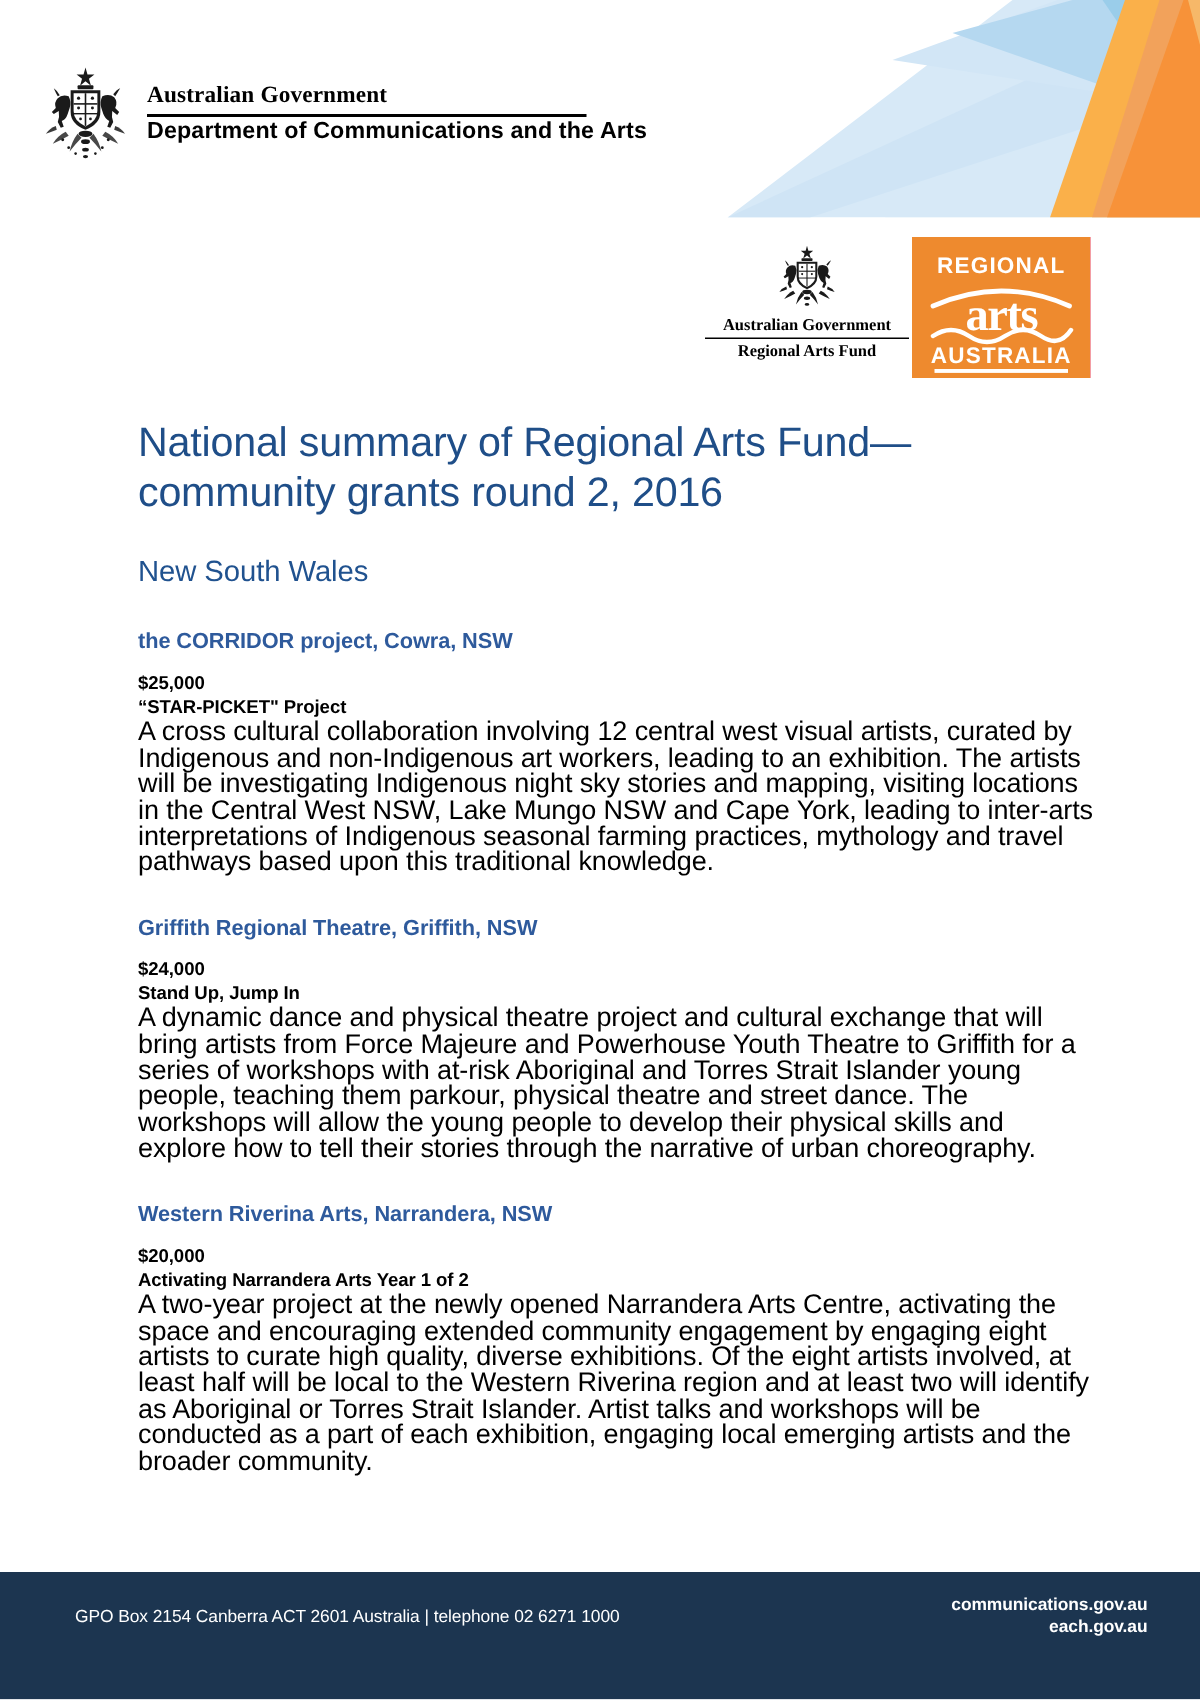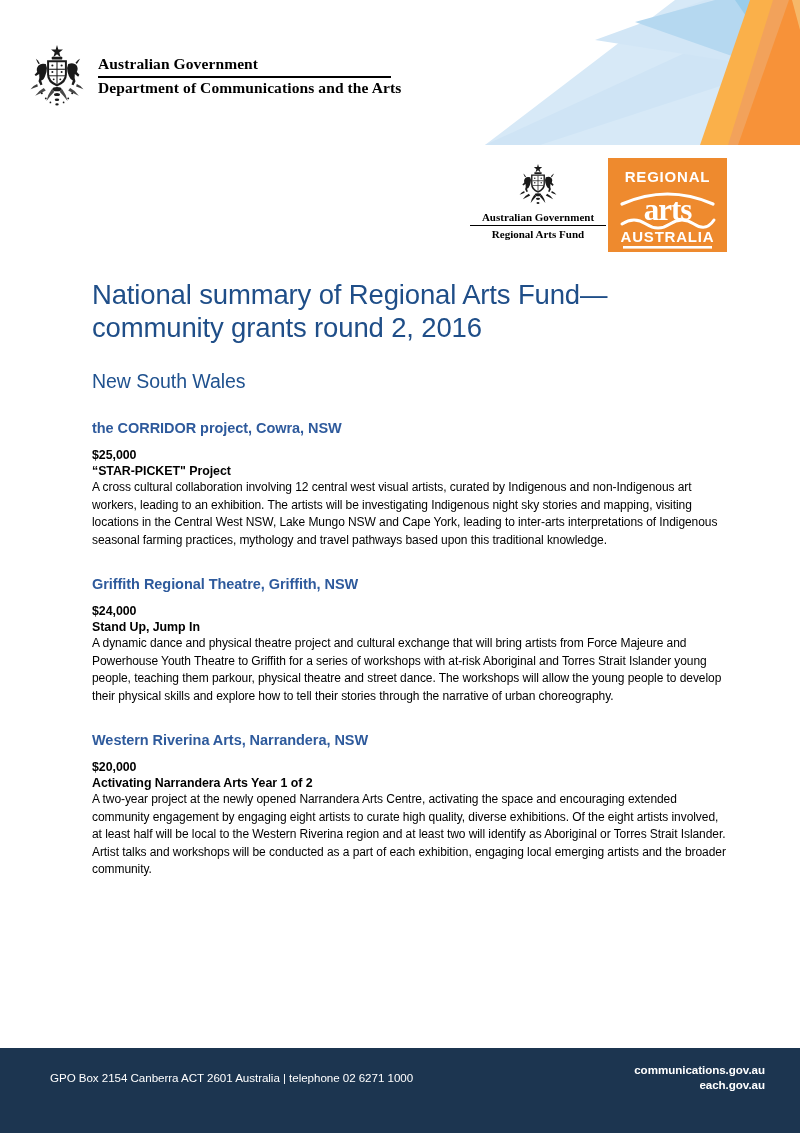--- a/index.html
+++ b/index.html
@@ -53,21 +53,21 @@
     letter-spacing: 0.1px;
     padding-bottom: 3px;
     white-space: nowrap;
   }
   .gov-rule {
     height: 1.4px;
     background: #000000;
     width: 293px;
   }
   .gov-line2 {
-    font-family: Liberation Serif, serif;
+    font-family: Liberation Sans, sans-serif;
     font-weight: bold;
     font-size: 15.5px;
     color: #000000;
     letter-spacing: 0.1px;
     padding-top: 1px;
     white-space: nowrap;
   }
 
   
   .raf-lockup {
@@ -153,21 +153,21 @@
   }
   .amount,
   .project-name {
     font-size: 12.4px;
     line-height: 16.2px;
     font-weight: bold;
     color: #000000;
     letter-spacing: -0.05px;
   }
   .description {
-    font-size: 12px;
+    font-size: 18px;
     line-height: 17.4px;
     color: #000000;
     letter-spacing: -0.07px;
     margin-top: 0;
   }
 
   
   .footer {
     position: absolute;
     left: 0;

